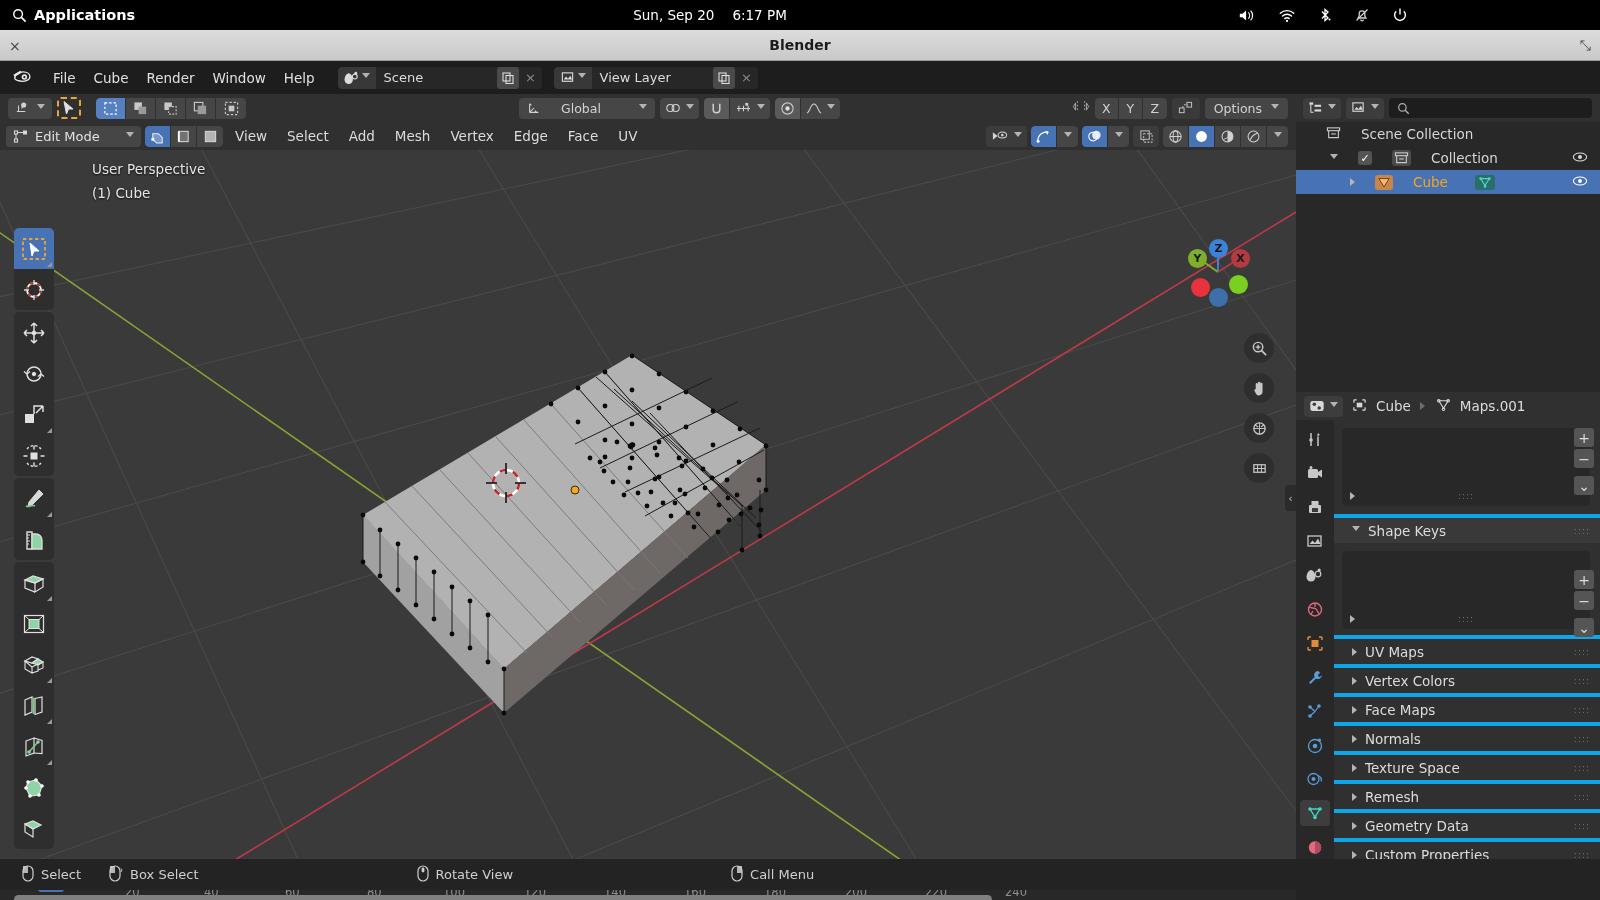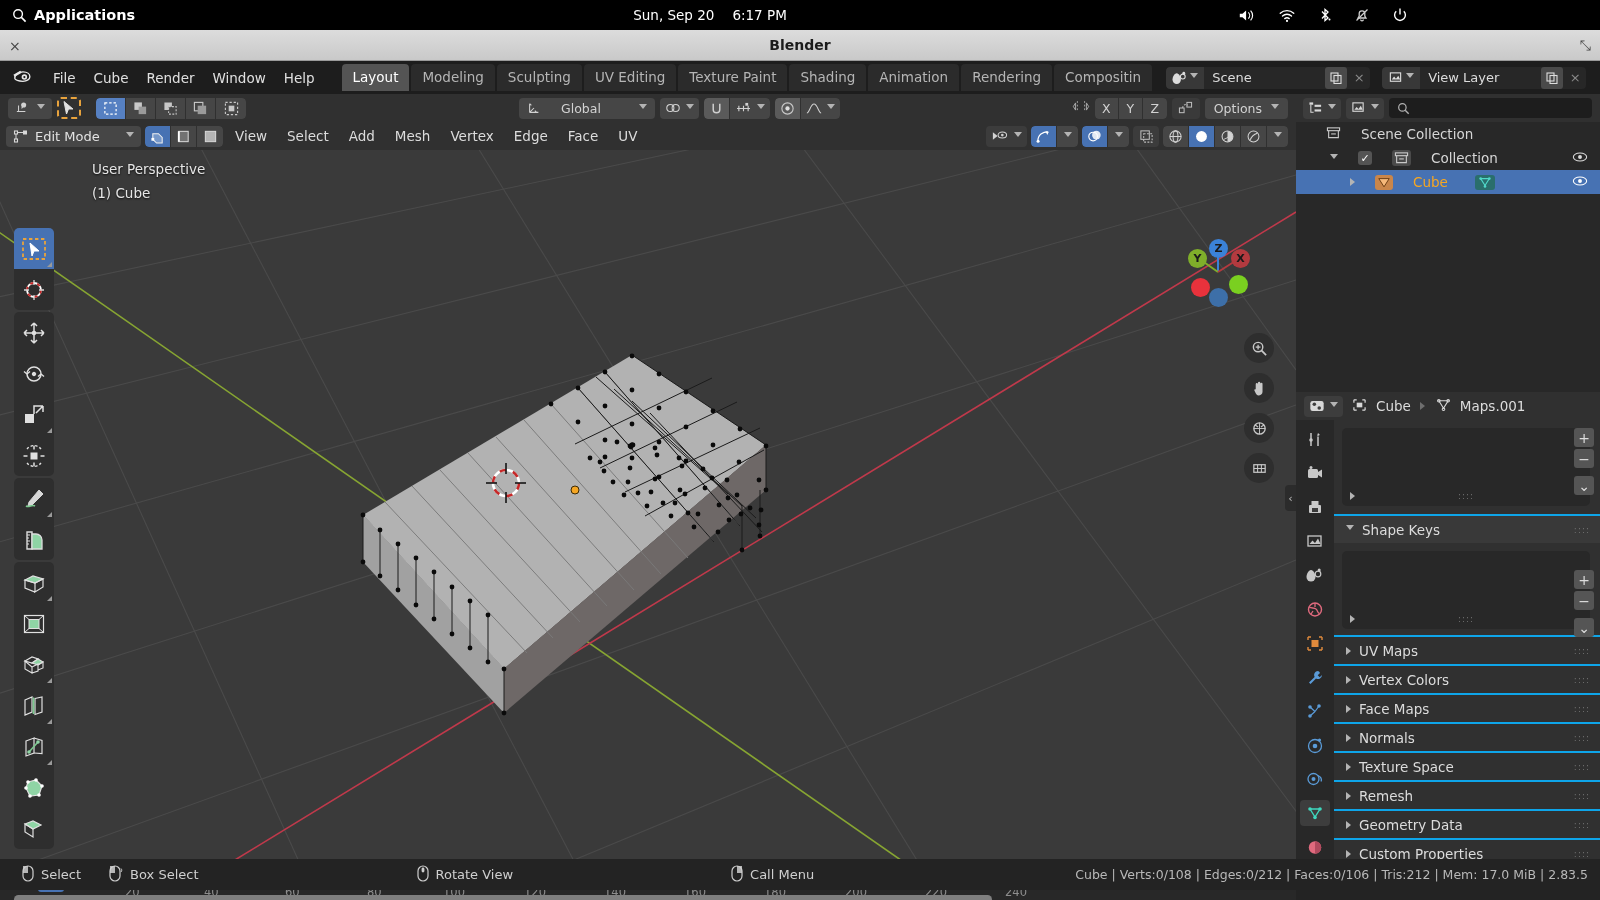--- a/index.html
+++ b/index.html
@@ -86,21 +86,21 @@
   #prophead { height:28px; background:#303030; display:flex; align-items:center; gap:9px; padding-left:8px; font-size:13.5px; color:#dcdcdc; }
   #proptabs { position:absolute; left:0; top:28px; width:38px; bottom:0; background:#282828; display:flex; flex-direction:column; align-items:center; padding-top:6px; gap:8px; }
   .ptab { width:30px; height:26px; display:flex; align-items:center; justify-content:center; border-radius:4px; }
   .ptab.active { background:#3d3d3d; }
   #propbody { position:absolute; left:38px; top:28px; right:0; bottom:0; background:#303030; overflow:hidden; }
   .listbox { margin:8px 10px 6px 8px; height:78px; background:#282828; border-radius:5px; position:relative; }
   .listbox .gripdots { position:absolute; left:50%; bottom:5px; transform:translateX(-50%); letter-spacing:1px; color:#6e6e6e; font-size:9px; }
   .listbox .ltri { position:absolute; left:8px; bottom:6px; }
   .sidebtns { position:absolute; right:6px; display:flex; flex-direction:column; gap:2px; align-items:center; }
   .sbtn { width:20px; height:19px; background:#555; border-radius:3px; display:flex; align-items:center; justify-content:center; color:#ddd; font-size:14px; line-height:1; }
-  .panelhdr { height:29px; display:flex; align-items:center; gap:8px; padding-left:12px; font-size:13.5px; color:#dcdcdc; border-top:2px solid #0ea5e9; }
+  .panelhdr { height:29px; display:flex; align-items:center; gap:8px; padding-left:18px; font-size:13.5px; color:#dcdcdc; border-top:4px solid #0ea5e9; }
   .panelhdr.shaded { background:#393939; }
   .panelhdr .dots { margin-left:auto; margin-right:10px; color:#6f6f6f; font-size:9px; letter-spacing:1px; }
 
   
   #timeline { position:absolute; left:0; top:802px; width:1296px; height:37px; background:#282828; }
   #tlhead { height:26px; background:#303030; display:flex; align-items:center; gap:5px; padding-left:7px; }
   .tmenu { padding:2px 7px; color:#dcdcdc; font-size:13.5px; }
   .tdrop { display:flex; align-items:center; gap:4px; height:20px; background:#464646; border-radius:4px; padding:0 7px; font-size:13px; }
   .playgrp { display:flex; gap:1px; margin-left:auto; }
   .pbtn { width:24px; height:20px; background:#464646; display:flex; align-items:center; justify-content:center; }
@@ -186,31 +186,20 @@
           <circle cx="13.5" cy="10.2" r="1.2" fill="#1d1d1d"></circle>
           <path d="M1.5 7.5L9 3.2l1.6 2.3L3 9.8z" fill="#e8e8e8"></path>
         </svg>
     </span>
     <div class="menu-item">File</div>
     <div class="menu-item">Cube</div>
     <div class="menu-item">Render</div>
     <div class="menu-item">Window</div>
     <div class="menu-item">Help</div>
 
-    <div class="wstabs">
-      <div class="wtab active">Layout</div>
-      <div class="wtab">Modeling</div>
-      <div class="wtab">Sculpting</div>
-      <div class="wtab">UV Editing</div>
-      <div class="wtab">Texture Paint</div>
-      <div class="wtab">Shading</div>
-      <div class="wtab">Animation</div>
-      <div class="wtab">Rendering</div>
-      <div class="wtab">Compositin</div>
-    </div>
 
     <div class="scene-ctrl">
       <div class="idblock">
         <div class="pick">
           <svg width="15" height="14" viewBox="0 0 16 15">
               <path d="M5 2.5c2.5 0 4.5 4 4.5 7a4.5 4.5 0 11-9 0c0-3 2-7 4.5-7z" fill="#dcdcdc"></path>
               <circle cx="11.5" cy="6" r="2.6" fill="none" stroke="#dcdcdc" stroke-width="1.2"></circle>
               <circle cx="12.6" cy="2.3" r="1.5" fill="#dcdcdc"></circle>
             </svg>
           <span class="tri down"></span>
@@ -1213,15 +1202,14 @@
           </svg></span>
       <span>Rotate View</span>
     </div>
     <div class="kb" style="margin-left:218px">
       <span><svg width="12" height="17" viewBox="0 0 12 17">
             <rect x="1" y="1" width="10" height="15" rx="5" fill="none" stroke="#cfcfcf" stroke-width="1.2"></rect>
             <path d="M6 1h5v7H6z" fill="#cfcfcf" stroke="none" opacity=".85"></path>
           </svg></span>
       <span>Call Menu</span>
     </div>
-    <div id="statusright">Cube | Verts:0/108 | Edges:0/212 | Faces:0/106 | Tris:212 | Mem: 17.0 MiB | 2.83.5</div>
   </div>
 </div>
 
 </body></html>

